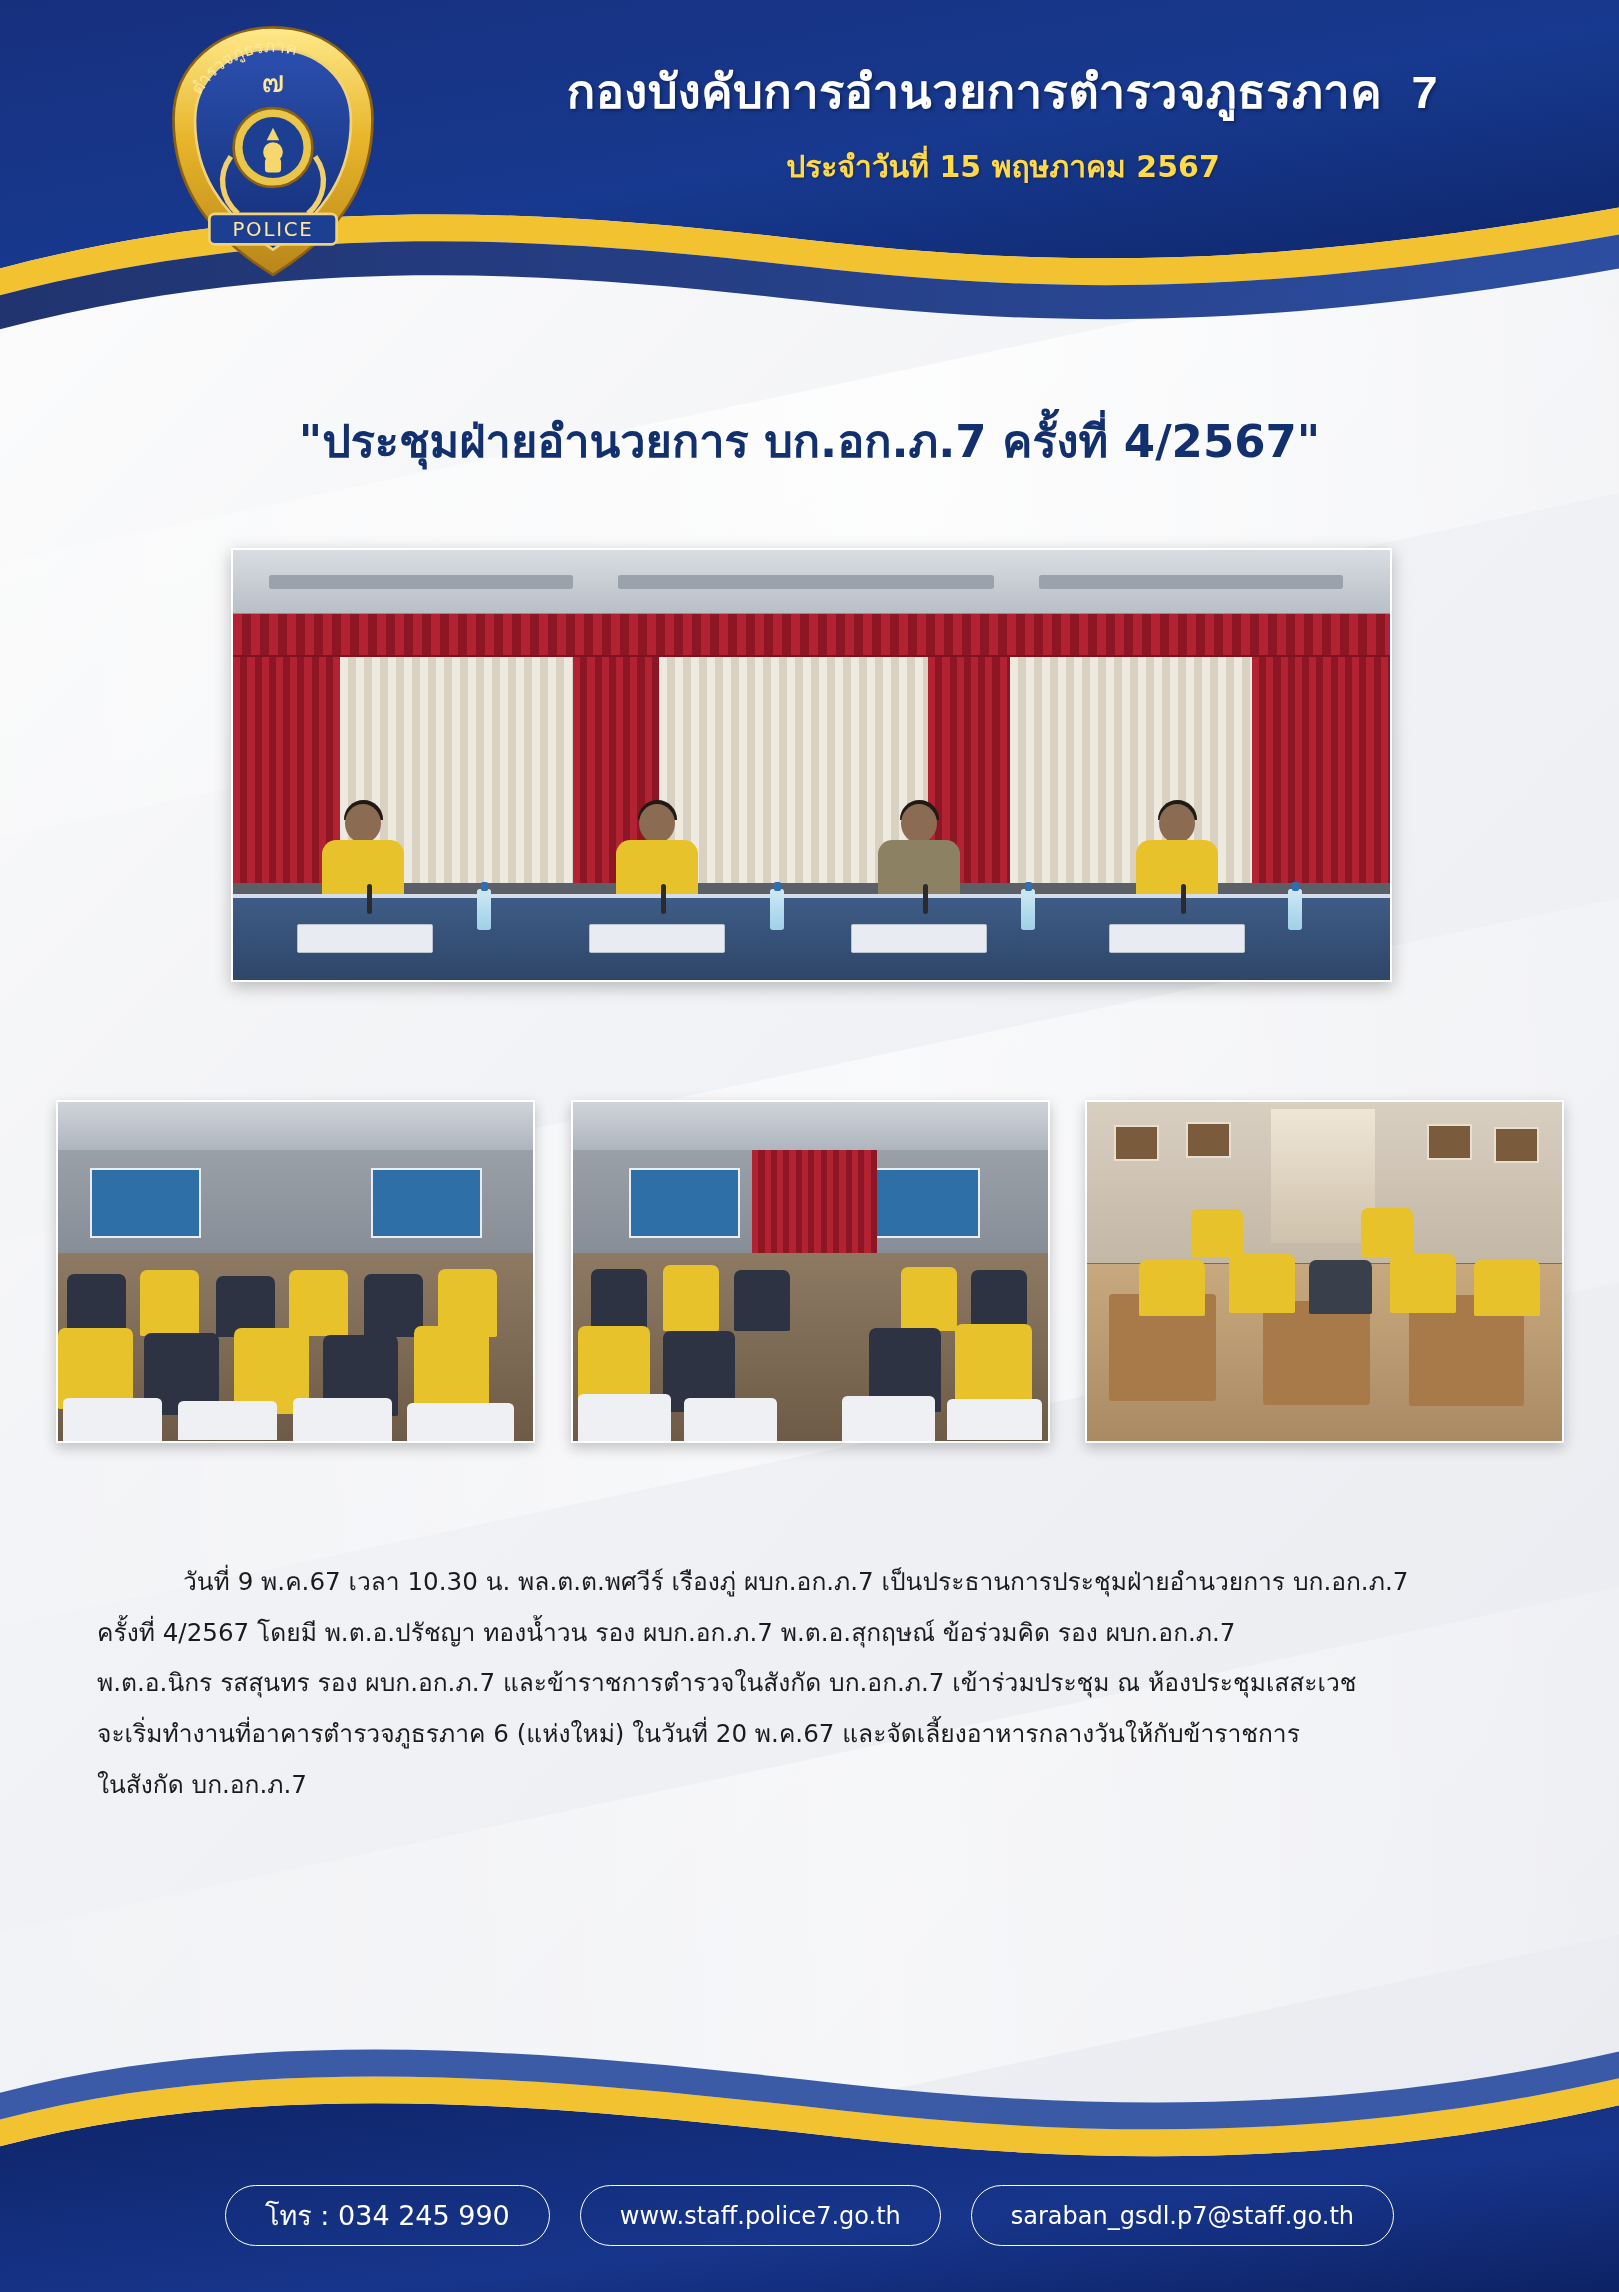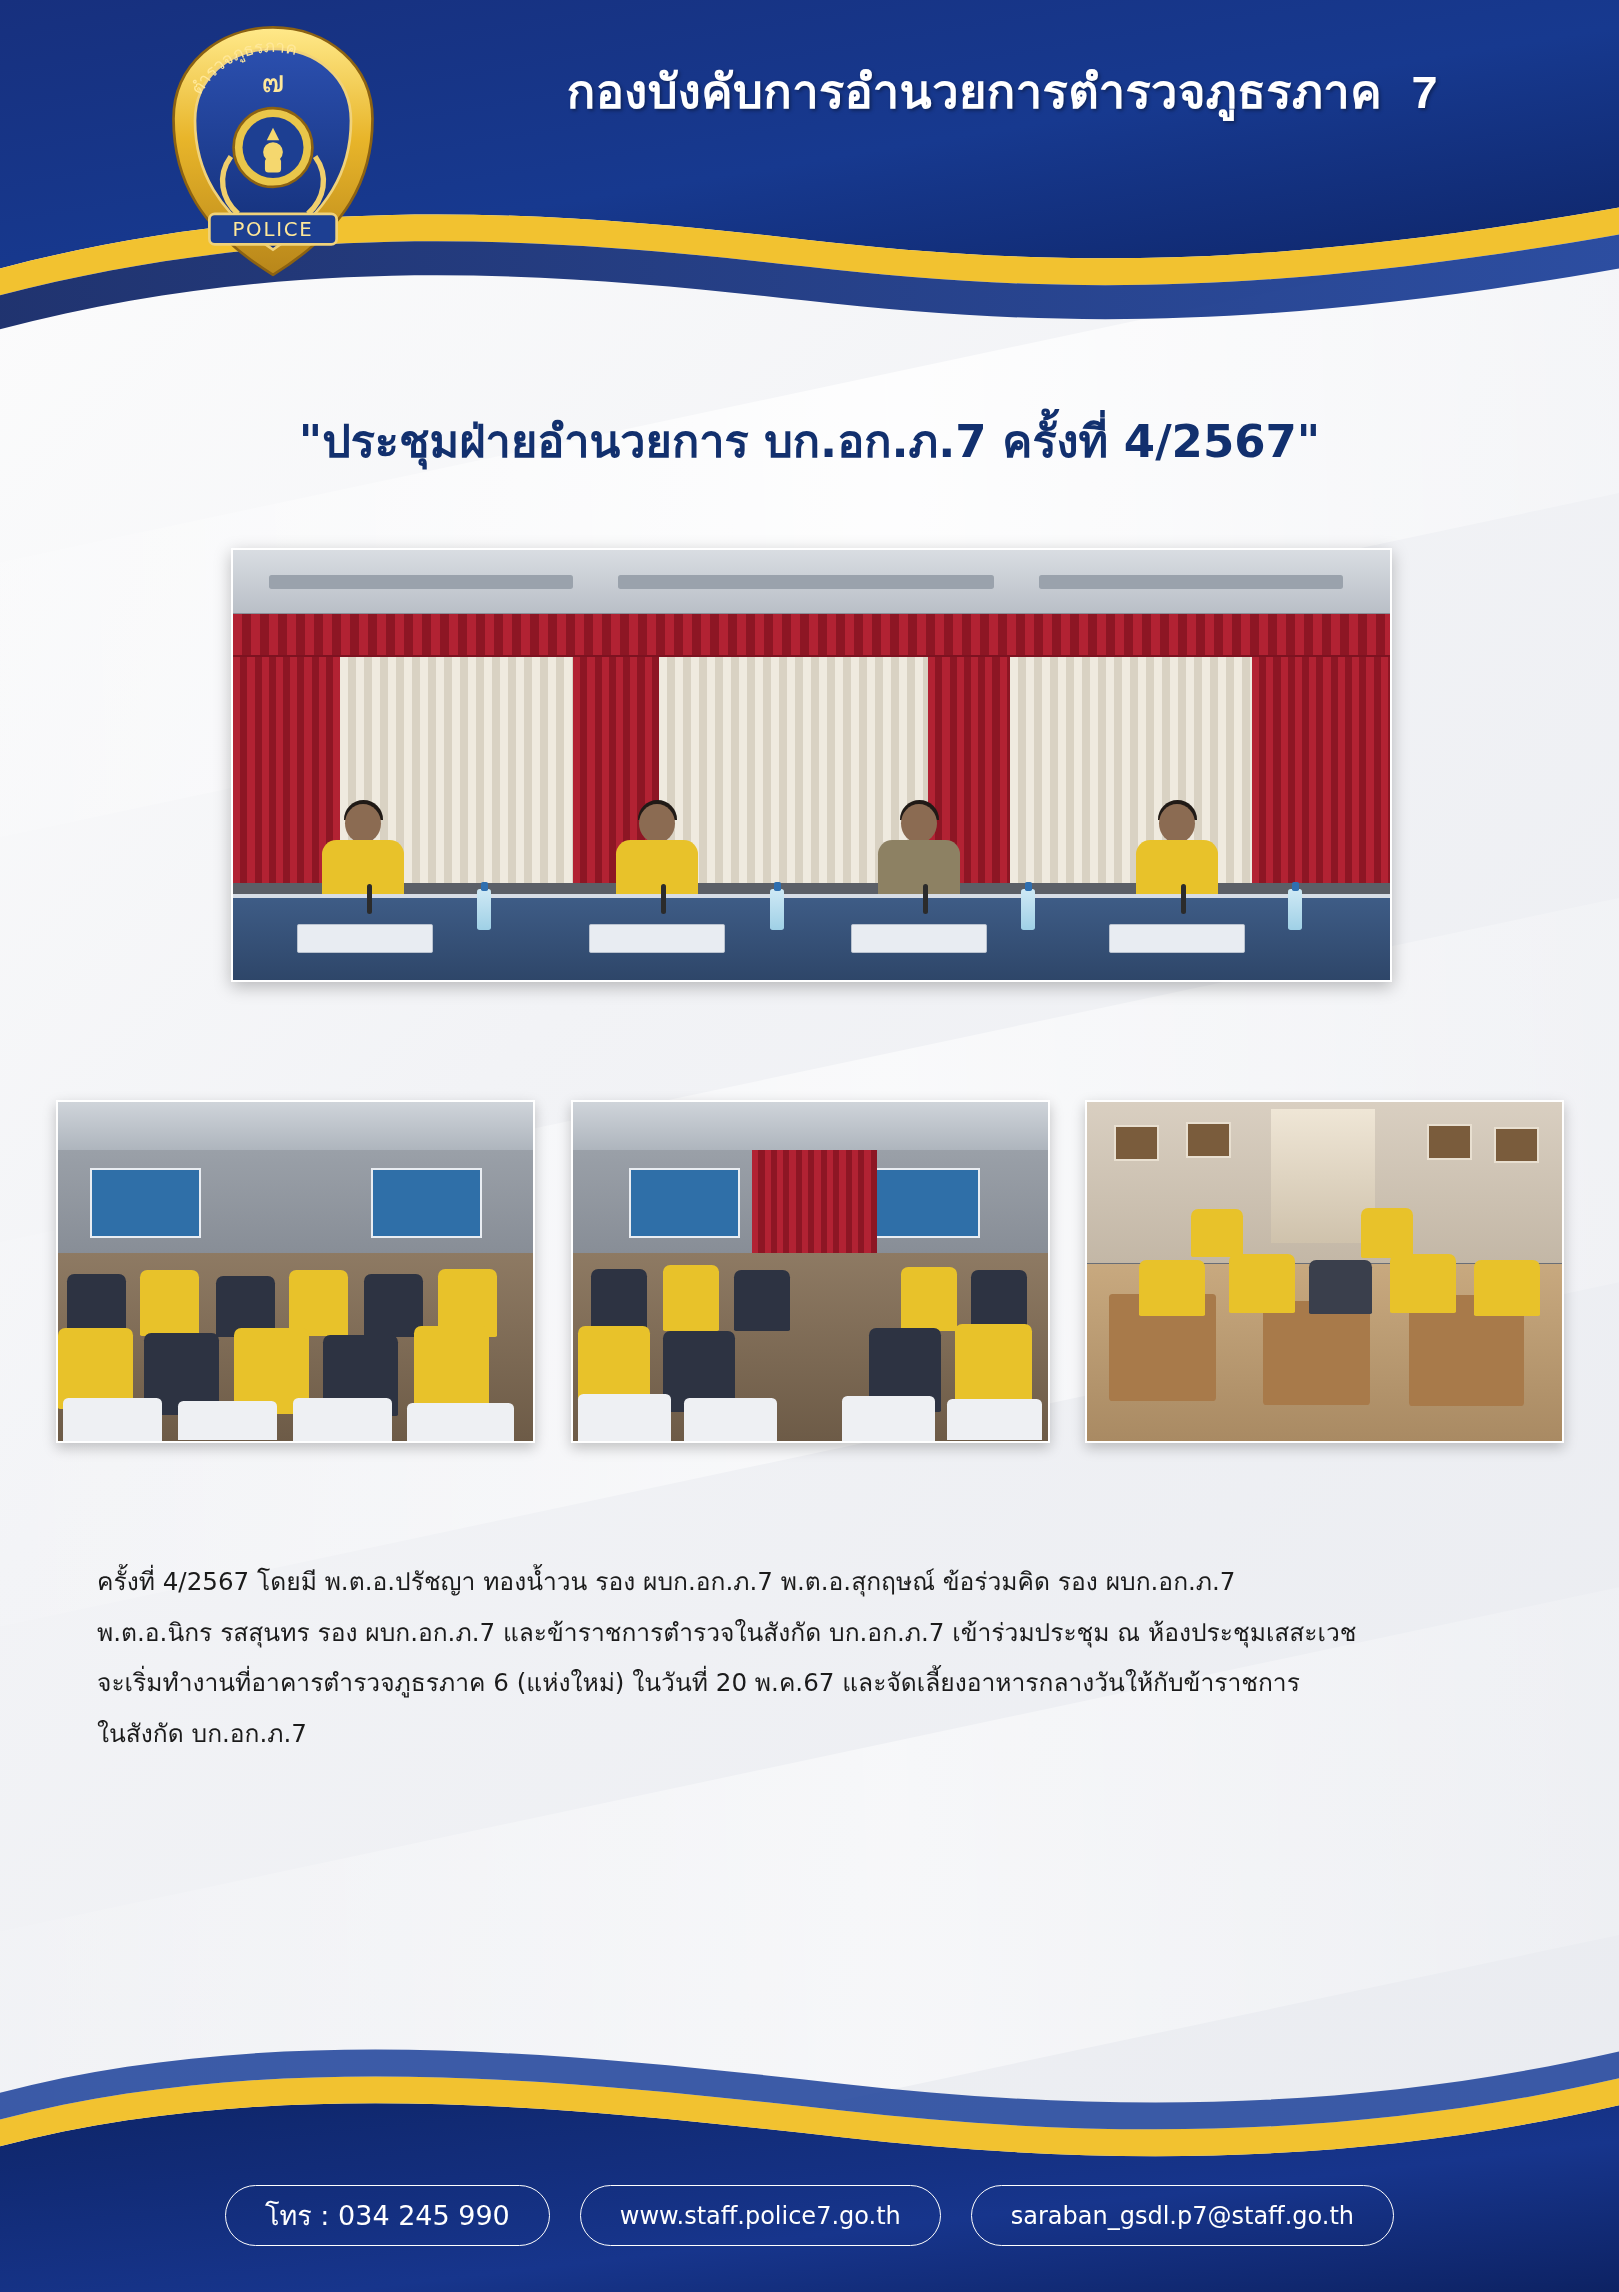--- a/index.html
+++ b/index.html
@@ -318,20 +318,21 @@
 
       <path d="M88,150 C72,172 78,198 96,214" stroke="#f0cf6c" stroke-width="6" fill="none"></path>
       <path d="M182,150 C198,172 192,198 174,214" stroke="#f0cf6c" stroke-width="6" fill="none"></path>
 
       <rect x="64" y="214" width="142" height="34" rx="6" fill="#1d3f92" stroke="#f0d27a" stroke-width="3"></rect>
       <text x="135" y="239" text-anchor="middle" font-size="22" fill="#ffe89a" letter-spacing="2" font-family="DejaVu Sans, sans-serif">POLICE</text>
     </svg>
 
     <div class="header-title-wrap">
       <div class="header-title">กองบังคับการอำนวยการตำรวจภูธรภาค 7</div>
+      <div class="header-sub">ประจำวันที่ 15 พฤษภาคม  2567</div>
     </div>
   </div>
 
   <div class="main-title">"ประชุมฝ่ายอำนวยการ บก.อก.ภ.7 ครั้งที่ 4/2567"</div>
 
   <div class="hero">
     <div class="h-ceiling"></div>
     <div class="h-beam" style="left:36px; width:304px;"></div>
     <div class="h-beam" style="left:385px; width:376px;"></div>
     <div class="h-beam" style="left:806px; width:304px;"></div>
@@ -444,20 +445,21 @@
       <div class="t-seat" style="left:142px; top:152px; width:66px; height:59px; background:#e8c22a;"></div>
       <div class="t-seat" style="left:222px; top:158px; width:63px; height:54px; background:#3a3f4c;"></div>
       <div class="t-seat" style="left:303px; top:152px; width:66px; height:59px; background:#e8c22a;"></div>
       <div class="t-seat" style="left:387px; top:158px; width:66px; height:56px; background:#e8c22a;"></div>
       <div class="t-seat" style="left:104px; top:107px; width:52px; height:48px; background:#e8c22a;"></div>
       <div class="t-seat" style="left:274px; top:106px; width:52px; height:50px; background:#e8c22a;"></div>
     </div>
   </div>
 
   <div class="body-text">
+    <p class="indent">วันที่ 9 พ.ค.67 เวลา 10.30 น. พล.ต.ต.พศวีร์ เรืองภู่ ผบก.อก.ภ.7 เป็นประธานการประชุมฝ่ายอำนวยการ บก.อก.ภ.7</p>
     <p>ครั้งที่ 4/2567 โดยมี พ.ต.อ.ปรัชญา ทองน้ำวน รอง ผบก.อก.ภ.7 พ.ต.อ.สุกฤษณ์ ข้อร่วมคิด รอง ผบก.อก.ภ.7</p>
     <p>พ.ต.อ.นิกร รสสุนทร รอง  ผบก.อก.ภ.7 และข้าราชการตำรวจในสังกัด บก.อก.ภ.7 เข้าร่วมประชุม  ณ  ห้องประชุมเสสะเวช</p>
     <p>จะเริ่มทำงานที่อาคารตำรวจภูธรภาค 6 (แห่งใหม่) ในวันที่ 20 พ.ค.67  และจัดเลี้ยงอาหารกลางวันให้กับข้าราชการ</p>
     <p>ในสังกัด บก.อก.ภ.7</p>
   </div>
 
   <div class="footer">
     <svg viewBox="0 0 1808 360" preserveAspectRatio="none" style="position:absolute; inset:0; width:100%; height:100%;">
       <defs>
         <linearGradient id="fgrad" x1="0" y1="0" x2="1" y2="1">

